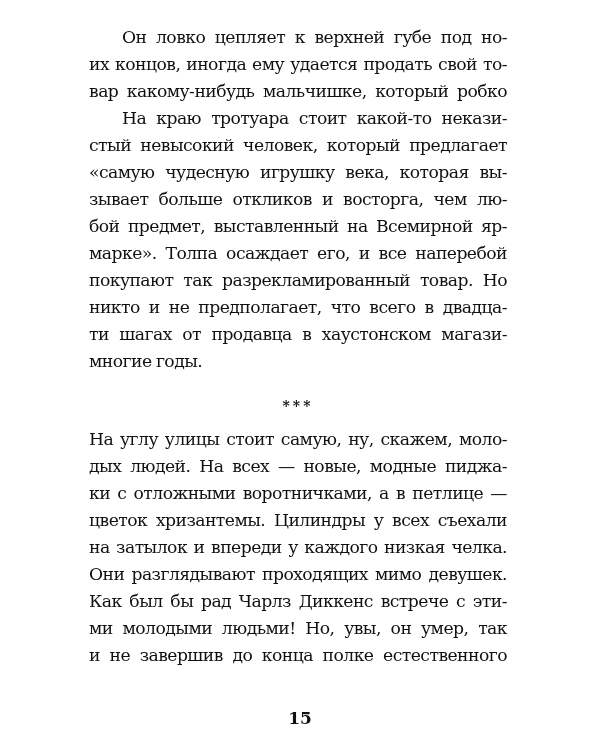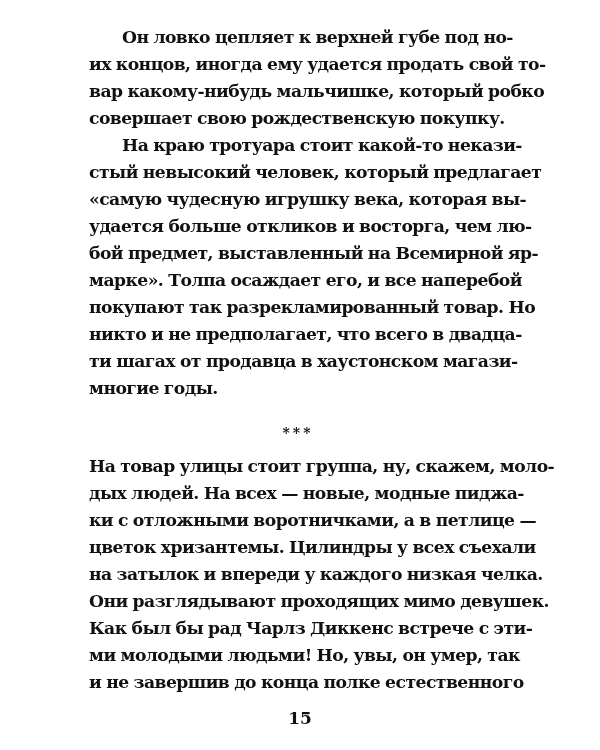--- a/index.html
+++ b/index.html
@@ -17,21 +17,21 @@
     }
     .page {
       position: absolute;
       left: 89px;
       top: 24px;
       width: 418px;
     }
     .para {
       margin: 0;
       font-size: 17.2px;
-      font-weight: bold;
+      font-weight: normal;
       line-height: 27px;
       letter-spacing: -0.55px;
       word-spacing: -0.5px;
     }
     .line {
       display: block;
       white-space: nowrap;
       text-align: justify;
       text-align-last: justify;
       height: 27px;
@@ -64,40 +64,39 @@
   </style>
 </head>
 <body>
 
 <div class="page">
 
   <p class="para">
     <span class="line indent">Он ловко цепляет к верхней губе под но-</span>
     <span class="line">их концов, иногда ему удается продать свой то-</span>
     <span class="line">вар какому-нибудь мальчишке, который робко</span>
-    <span class="line last">совершает свою рождественскую покупку.</span>
   </p>
 
   <p class="para">
     <span class="line indent">На краю тротуара стоит какой-то некази-</span>
     <span class="line">стый невысокий человек, который предлагает</span>
     <span class="line">«самую чудесную игрушку века, которая вы-</span>
-    <span class="line">удается больше откликов и восторга, чем лю-</span>
+    <span class="line">зывает больше откликов и восторга, чем лю-</span>
     <span class="line">бой предмет, выставленный на Всемирной яр-</span>
     <span class="line">марке». Толпа осаждает его, и все наперебой</span>
     <span class="line">покупают так разрекламированный товар. Но</span>
     <span class="line">никто и не предполагает, что всего в двадца-</span>
     <span class="line">ти шагах от продавца в хаустонском магази-</span>
     <span class="line last">многие годы.</span>
   </p>
 
   <div class="separator">***</div>
 
   <p class="para">
-    <span class="line">На товар улицы стоит группа, ну, скажем, моло-</span>
+    <span class="line">На углу улицы стоит самую, ну, скажем, моло-</span>
     <span class="line">дых людей. На всех — новые, модные пиджа-</span>
     <span class="line">ки с отложными воротничками, а в петлице —</span>
     <span class="line">цветок хризантемы. Цилиндры у всех съехали</span>
     <span class="line">на затылок и впереди у каждого низкая челка.</span>
     <span class="line">Они разглядывают проходящих мимо девушек.</span>
     <span class="line">Как был бы рад Чарлз Диккенс встрече с эти-</span>
     <span class="line">ми молодыми людьми! Но, увы, он умер, так</span>
     <span class="line">и не завершив до конца полке естественного</span>
   </p>
 

